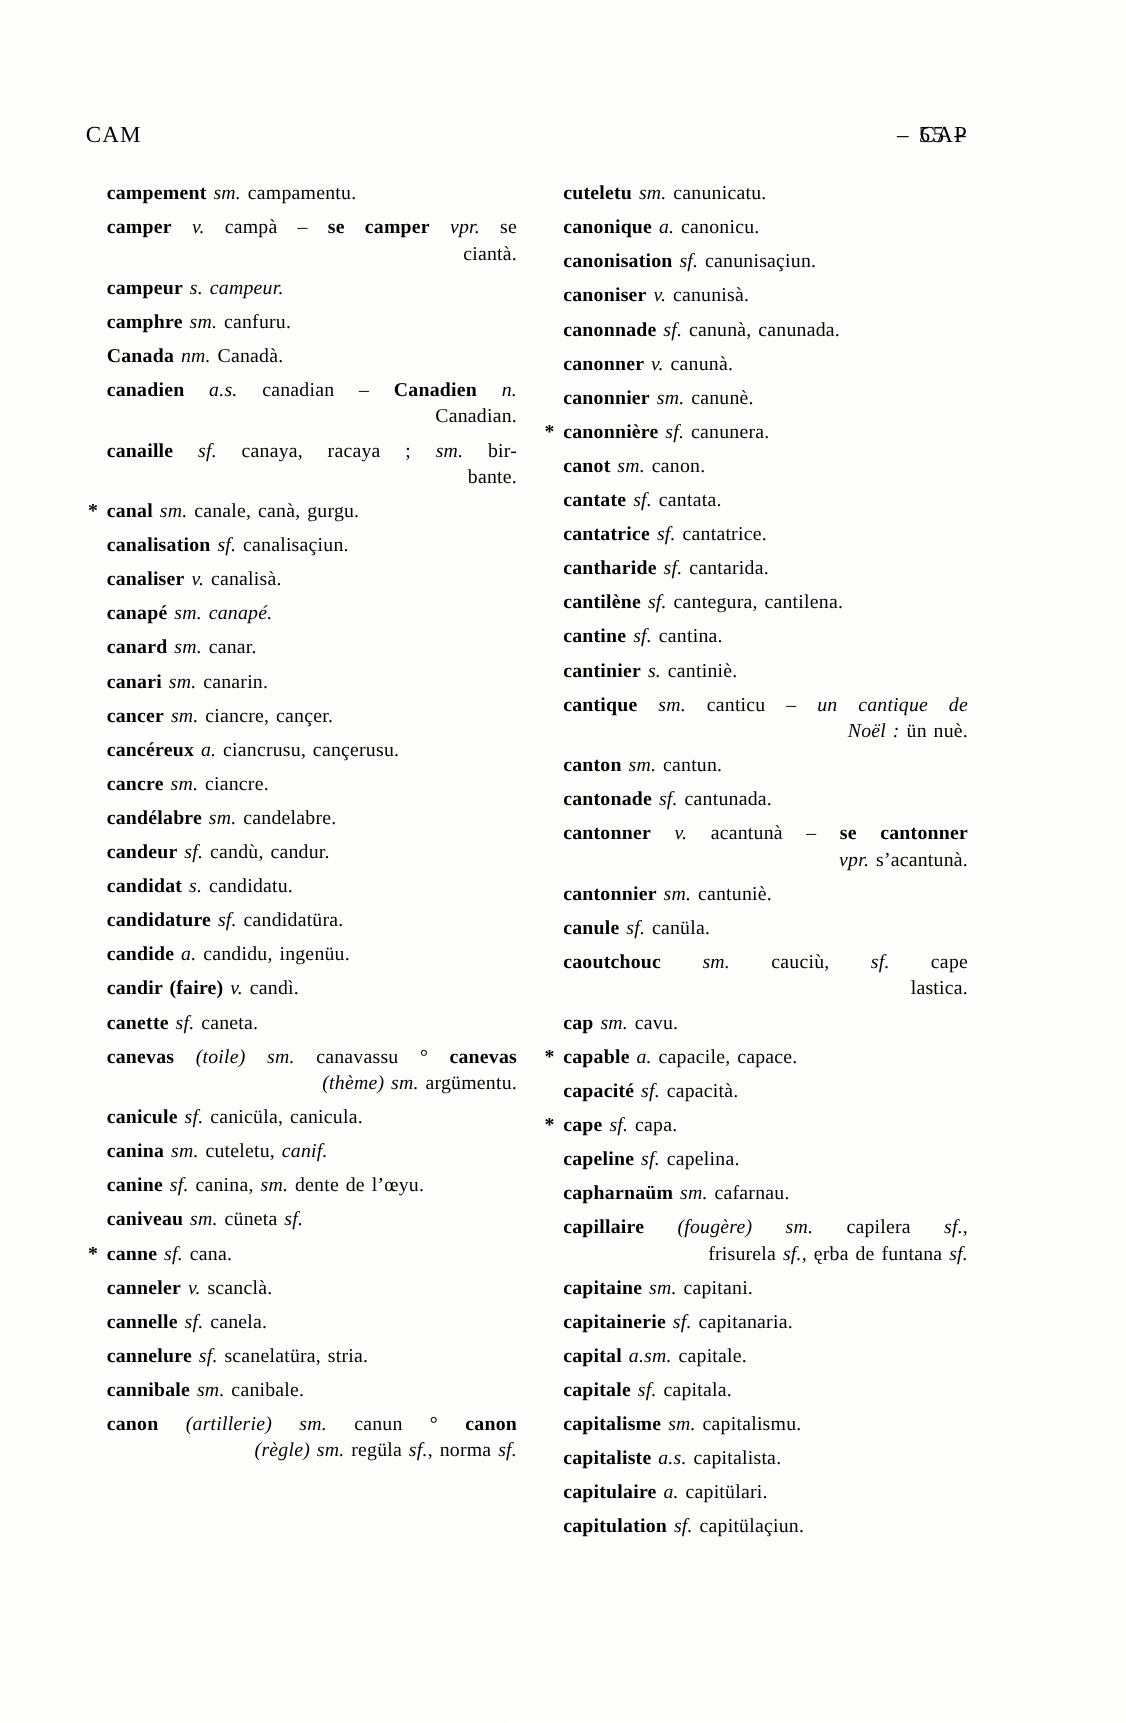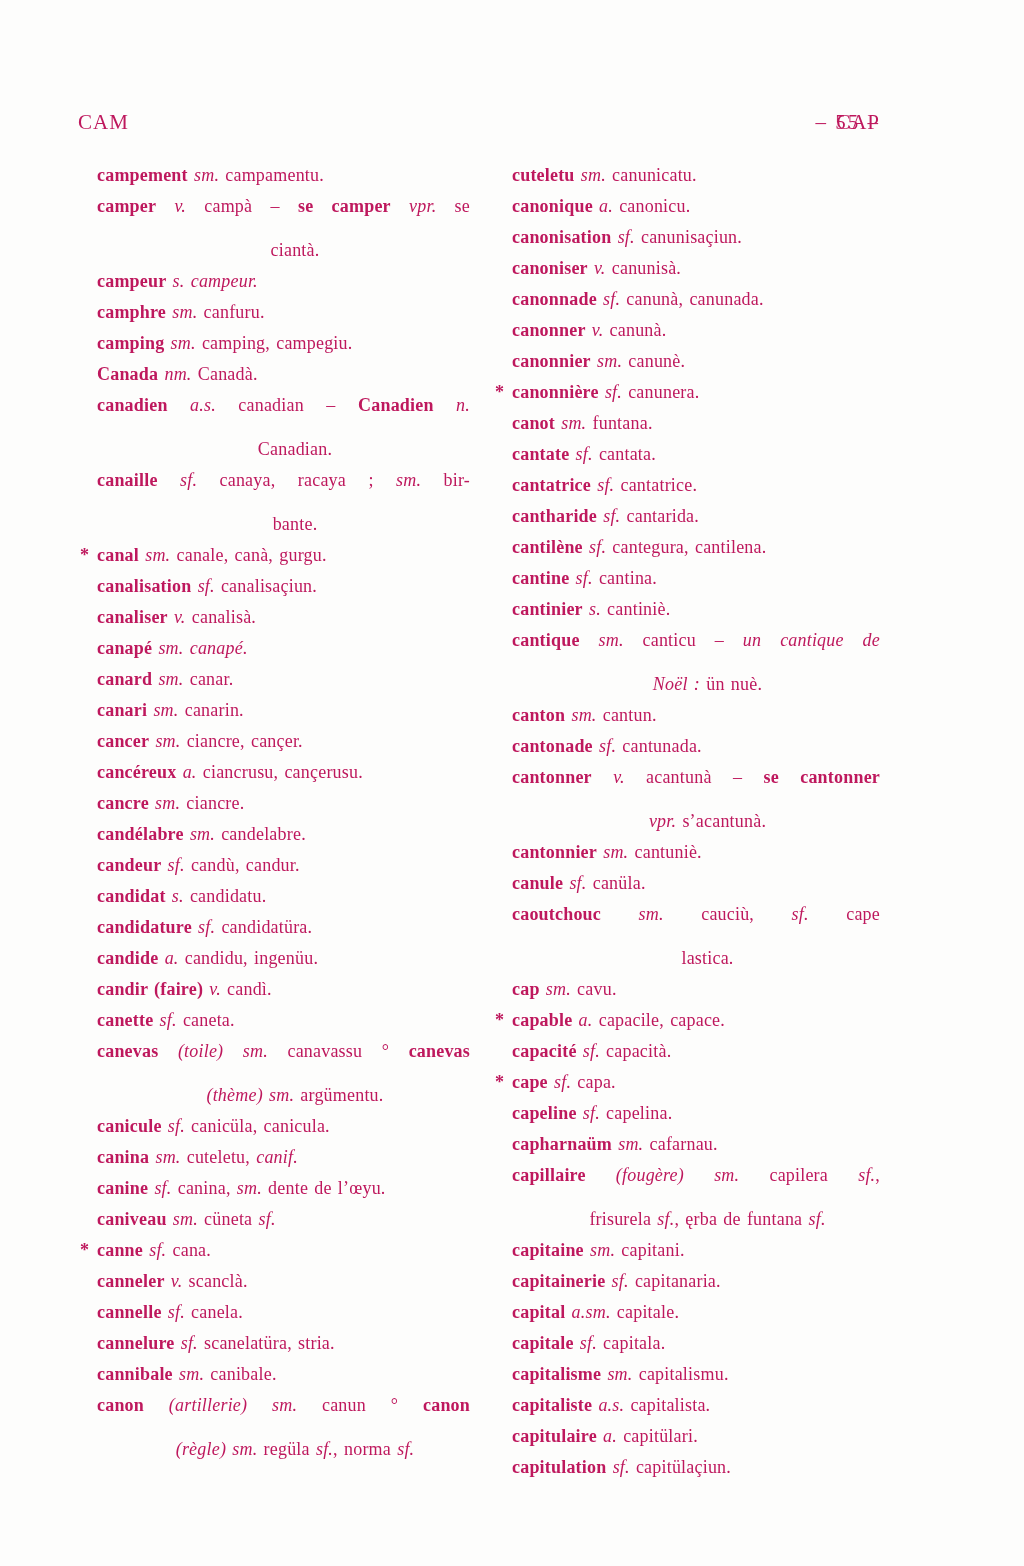--- a/index.html
+++ b/index.html
@@ -26,46 +26,45 @@
   #colL{left:97px;width:373px;}
   #colR{left:512px;width:368px;}
   .entry{
     position:relative;
     padding-left:23px;text-indent:-23px;
     margin-bottom:7px;
     text-align:left;
   }
   .entry.ml{text-indent:0;}
   .entry .l1{text-indent:-23px;text-align:justify;text-align-last:justify;}
-  .entry .l2{text-indent:0;text-align:center;margin-top:20px;}
+  .entry .l2{text-indent:0;text-align:right;}
   .star{
     position:absolute;left:-17px;top:0;
     font-weight:bold;text-indent:0;
   }
   .b{font-weight:bold;}
   .i{font-style:italic;}
 </style>
 </head>
 <body>
 
-<div class="page" style="background: rgb(253, 253, 252); color: #be185d; text-decoration: underline;">
+<div class="page" style="background: rgb(253, 253, 252); color: #000000; text-decoration: underline;">
   <div class="header">
     <span class="h-left">CAM</span>
     <span class="h-center">– 55 –</span>
     <span class="h-right">CAP</span>
   </div>
   <div class="col" id="colL">
       <div class="entry"><span class="b">campement</span><span class="r"> </span><span class="i">sm.</span><span class="r"> campamentu.</span></div>
       <div class="entry ml">
         <div class="l1"><span class="b">camper</span><span class="r"> </span><span class="i">v.</span><span class="r"> campà – </span><span class="b">se camper</span><span class="r"> </span><span class="i">vpr.</span><span class="r"> se</span></div>
         <div class="l2"><span class="r">ciantà.</span></div>
       </div>
       <div class="entry"><span class="b">campeur</span><span class="r"> </span><span class="i">s. campeur.</span></div>
       <div class="entry"><span class="b">camphre</span><span class="r"> </span><span class="i">sm.</span><span class="r"> canfuru.</span></div>
-      <div class="entry"><span class="b">camping</span><span class="r"> </span><span class="i">sm.</span><span class="r"> camping, campegiu.</span></div>
       <div class="entry"><span class="b">Canada</span><span class="r"> </span><span class="i">nm.</span><span class="r"> Canadà.</span></div>
       <div class="entry ml">
         <div class="l1"><span class="b">canadien</span><span class="r"> </span><span class="i">a.s.</span><span class="r"> canadian – </span><span class="b">Canadien</span><span class="r"> </span><span class="i">n.</span></div>
         <div class="l2"><span class="r">Canadian.</span></div>
       </div>
       <div class="entry ml">
         <div class="l1"><span class="b">canaille</span><span class="r"> </span><span class="i">sf.</span><span class="r"> canaya, racaya ; </span><span class="i">sm.</span><span class="r"> bir-</span></div>
         <div class="l2"><span class="r">bante.</span></div>
       </div>
       <div class="entry"><span class="star">*</span><span class="b">canal</span><span class="r"> </span><span class="i">sm.</span><span class="r"> canale, canà, gurgu.</span></div>
@@ -104,21 +103,21 @@
     </div>
   <div class="col" id="colR">
       <div class="entry"><span class="b">cuteletu</span><span class="r"> </span><span class="i">sm.</span><span class="r"> canunicatu.</span></div>
       <div class="entry"><span class="b">canonique</span><span class="r"> </span><span class="i">a.</span><span class="r"> canonicu.</span></div>
       <div class="entry"><span class="b">canonisation</span><span class="r"> </span><span class="i">sf.</span><span class="r"> canunisaçiun.</span></div>
       <div class="entry"><span class="b">canoniser</span><span class="r"> </span><span class="i">v.</span><span class="r"> canunisà.</span></div>
       <div class="entry"><span class="b">canonnade</span><span class="r"> </span><span class="i">sf.</span><span class="r"> canunà, canunada.</span></div>
       <div class="entry"><span class="b">canonner</span><span class="r"> </span><span class="i">v.</span><span class="r"> canunà.</span></div>
       <div class="entry"><span class="b">canonnier</span><span class="r"> </span><span class="i">sm.</span><span class="r"> canunè.</span></div>
       <div class="entry"><span class="star">*</span><span class="b">canonnière</span><span class="r"> </span><span class="i">sf.</span><span class="r"> canunera.</span></div>
-      <div class="entry"><span class="b">canot</span><span class="r"> </span><span class="i">sm.</span><span class="r"> funtana.</span></div>
+      <div class="entry"><span class="b">canot</span><span class="r"> </span><span class="i">sm.</span><span class="r"> canon.</span></div>
       <div class="entry"><span class="b">cantate</span><span class="r"> </span><span class="i">sf.</span><span class="r"> cantata.</span></div>
       <div class="entry"><span class="b">cantatrice</span><span class="r"> </span><span class="i">sf.</span><span class="r"> cantatrice.</span></div>
       <div class="entry"><span class="b">cantharide</span><span class="r"> </span><span class="i">sf.</span><span class="r"> cantarida.</span></div>
       <div class="entry"><span class="b">cantilène</span><span class="r"> </span><span class="i">sf.</span><span class="r"> cantegura, cantilena.</span></div>
       <div class="entry"><span class="b">cantine</span><span class="r"> </span><span class="i">sf.</span><span class="r"> cantina.</span></div>
       <div class="entry"><span class="b">cantinier</span><span class="r"> </span><span class="i">s.</span><span class="r"> cantiniè.</span></div>
       <div class="entry ml">
         <div class="l1"><span class="b">cantique</span><span class="r"> </span><span class="i">sm.</span><span class="r"> canticu – </span><span class="i">un cantique de</span></div>
         <div class="l2"><span class="i">Noël :</span><span class="r"> ün nuè.</span></div>
       </div>

